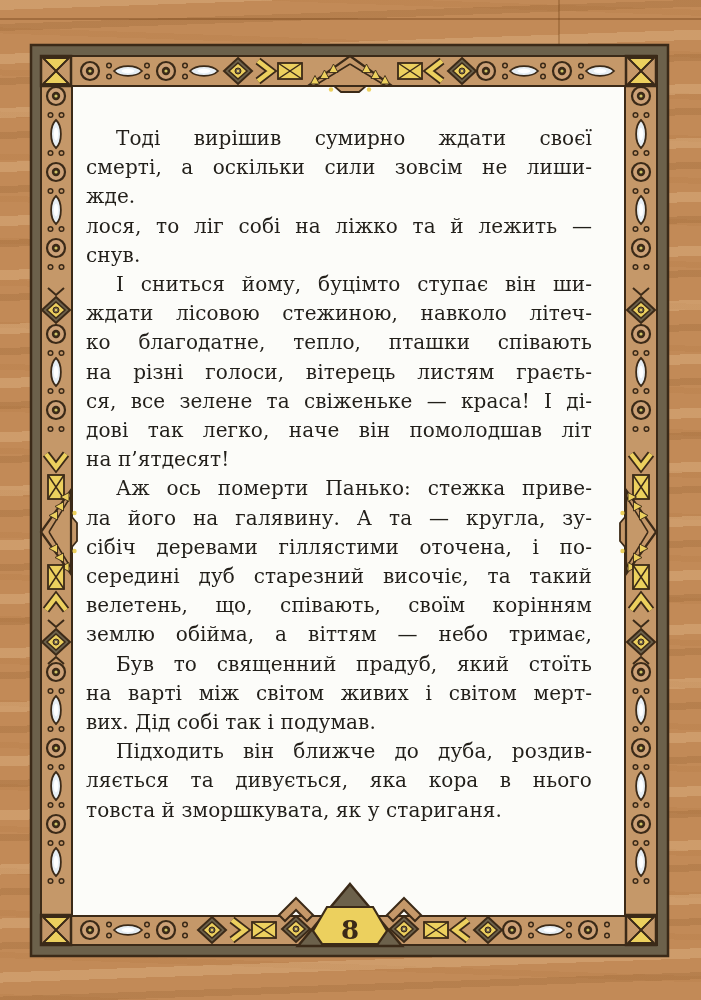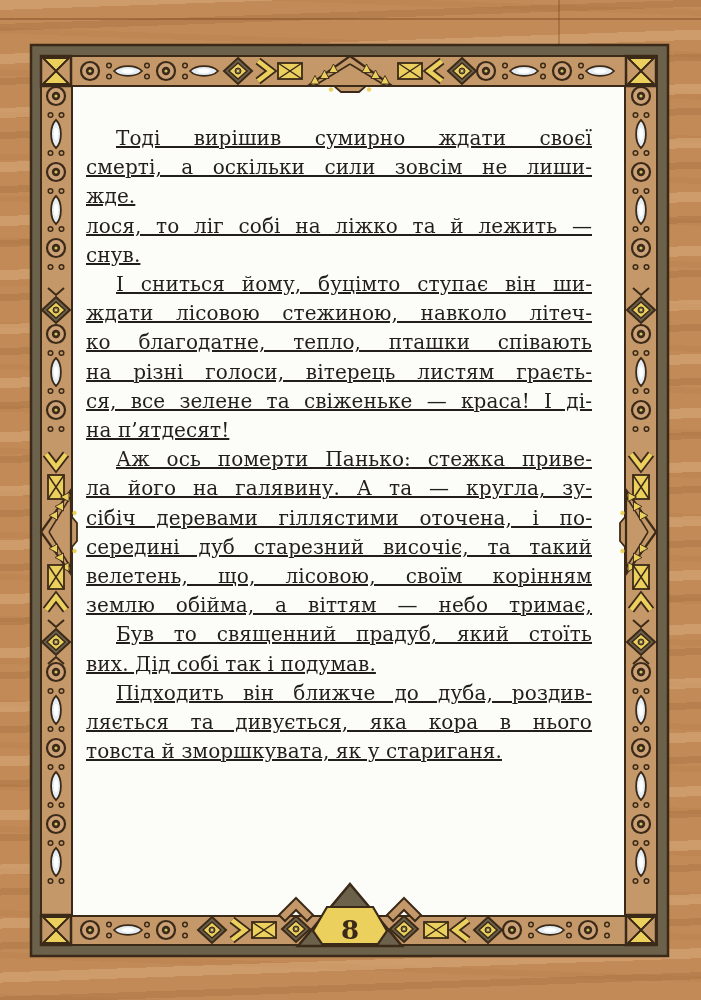--- a/index.html
+++ b/index.html
@@ -16,21 +16,21 @@
   }
   .seam-h{position:absolute;left:0;right:0;top:18px;height:2px;background:rgba(110,62,20,.38);}
   .seam-v{position:absolute;top:0;height:46px;left:558px;width:2px;background:rgba(110,62,20,.30);}
   svg.frame{position:absolute;left:0;top:0;}
   .text-layer{
     position:absolute;left:86px;top:124px;width:506px;
     font-size:20px;line-height:29.2px;color:#221f1a;
     letter-spacing:0.1px;
   }
   .para{margin:0;}
-  .line{text-align:justify;text-align-last:justify;text-decoration:underline;}
+  .line{text-align:justify;text-align-last:justify;}
   .line.last{text-align-last:left;}
   .line.first{text-indent:30px;}
 </style>
 </head>
 <body>
 
 <div class="stage">
   <div class="seam-h"></div>
   <div class="seam-v"></div>
 
@@ -234,32 +234,34 @@
       </div>
       <div class="para">
         <div class="line last">снув.</div>
       </div>
       <div class="para">
         <div class="line first">І сниться йому, буцімто ступає він ши-</div>
         <div class="line">ждати лісовою стежиною, навколо літеч-</div>
         <div class="line">ко благодатне, тепло, пташки співають</div>
         <div class="line">на різні голоси, вітерець листям граєть-</div>
         <div class="line">ся, все зелене та свіженьке — краса! І ді-</div>
+        <div class="line">дові так легко, наче він помолодшав літ</div>
         <div class="line last">на п’ятдесят!</div>
       </div>
       <div class="para">
         <div class="line first">Аж ось померти Панько: стежка приве-</div>
         <div class="line">ла його на галявину. А та — кругла, зу-</div>
         <div class="line">сібіч деревами гіллястими оточена, і по-</div>
         <div class="line">середині дуб старезний височіє, та такий</div>
-        <div class="line">велетень, що, лісовою, своїм корінням</div>
+        <div class="line">велетень, що, співають, своїм корінням</div>
         <div class="line">землю обійма, а віттям — небо тримає,</div>
       </div>
       <div class="para">
         <div class="line first">Був то священний прадуб, який стоїть</div>
+        <div class="line">на варті між світом живих і світом мерт-</div>
         <div class="line last">вих. Дід собі так і подумав.</div>
       </div>
       <div class="para">
         <div class="line first">Підходить він ближче до дуба, роздив-</div>
         <div class="line">ляється та дивується, яка кора в нього</div>
         <div class="line last">товста й зморшкувата, як у стариганя.</div>
       </div>
     </div>
 </div>
 

